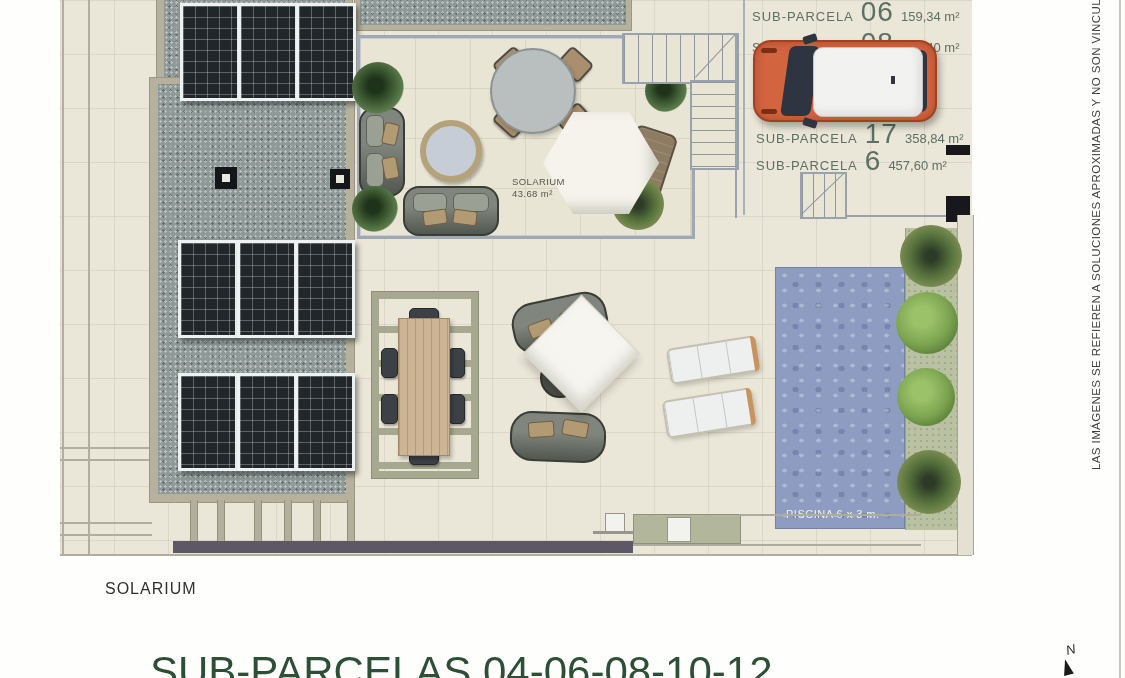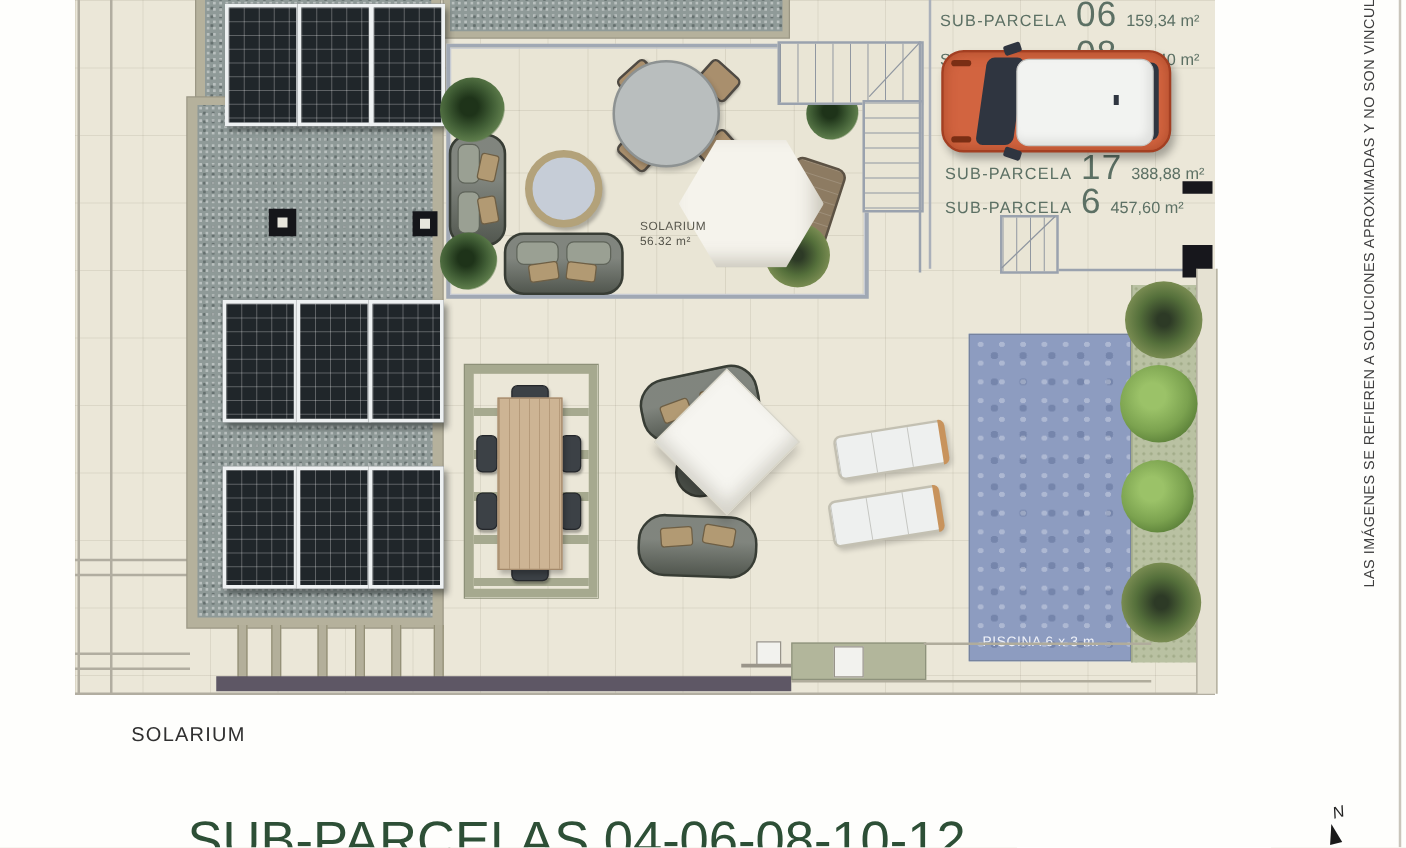--- a/index.html
+++ b/index.html
@@ -198,21 +198,21 @@
   <div class="abs plant" style="left:352px;top:62px;width:52px;height:52px;"></div>
   <div class="abs plant" style="left:352px;top:186px;width:46px;height:46px;"></div>
   <div class="abs plant" style="left:645px;top:70px;width:42px;height:42px;"></div>
 
   <div class="abs lounger-wood" style="left:622px;top:128px;width:40px;height:86px;transform:rotate(18deg);"></div>
   <div class="abs grass" style="left:612px;top:178px;width:52px;height:52px;"></div>
   <div class="abs parasol-hex" style="left:543px;top:112px;width:116px;height:102px;"></div>
 
   <div class="abs solarium-inline" style="left:512px;top:176px;">
     <div>SOLARIUM</div>
-    <div>56.32 m²</div>
+    <div>43.68 m²</div>
   </div>
 
   <div class="abs stairs treads-v" style="left:622px;top:33px;width:113px;height:47px;"></div>
   <div class="abs diag" style="left:695px;top:77px;width:60px;transform:rotate(-47deg);"></div>
   <div class="abs stairs treads-h" style="left:690px;top:80px;width:45px;height:86px;"></div>
   <div class="abs vline" style="left:735px;top:33px;height:185px;background:#9aa2ae;"></div>
 
   <div class="abs vline" style="left:743px;top:0;height:215px;background:#aab0ba;"></div>
   <div class="abs hline" style="left:800px;top:215px;width:170px;background:#9aa2ae;"></div>
   <div class="abs stairs treads-v" style="left:800px;top:172px;width:43px;height:43px;background-size:11px 100%;"></div>
@@ -226,21 +226,21 @@
     <span class="ar">159,34 m²</span>
   </div>
   <div class="abs parcel-row" style="left:752px;top:27px;">
     <span class="nm">SUB-PARCELA</span>
     <span class="num">08</span>
     <span class="ar">271,40 m²</span>
   </div>
   <div class="abs parcel-row" style="left:756px;top:118px;">
     <span class="nm">SUB-PARCELA</span>
     <span class="num">17</span>
-    <span class="ar">388,88 m²</span>
+    <span class="ar">358,84 m²</span>
   </div>
   <div class="abs parcel-row" style="left:756px;top:145px;">
     <span class="nm">SUB-PARCELA</span>
     <span class="num">6</span>
     <span class="ar">457,60 m²</span>
   </div>
 
   <div class="abs" style="left:753px;top:40px;width:184px;height:82px;">
     <div class="abs car-body" style="left:0;top:0;right:0;bottom:0;"></div>
     <div class="abs car-glass" style="left:32px;top:6px;width:30px;height:70px;transform:skewX(-8deg);"></div>

